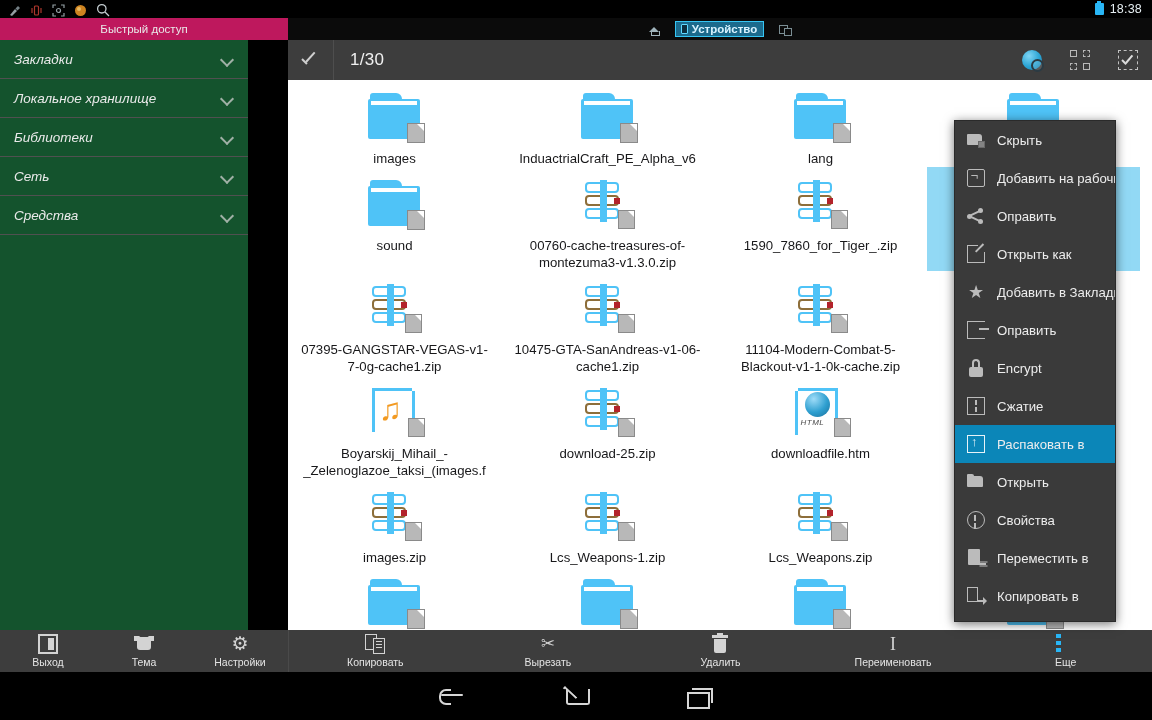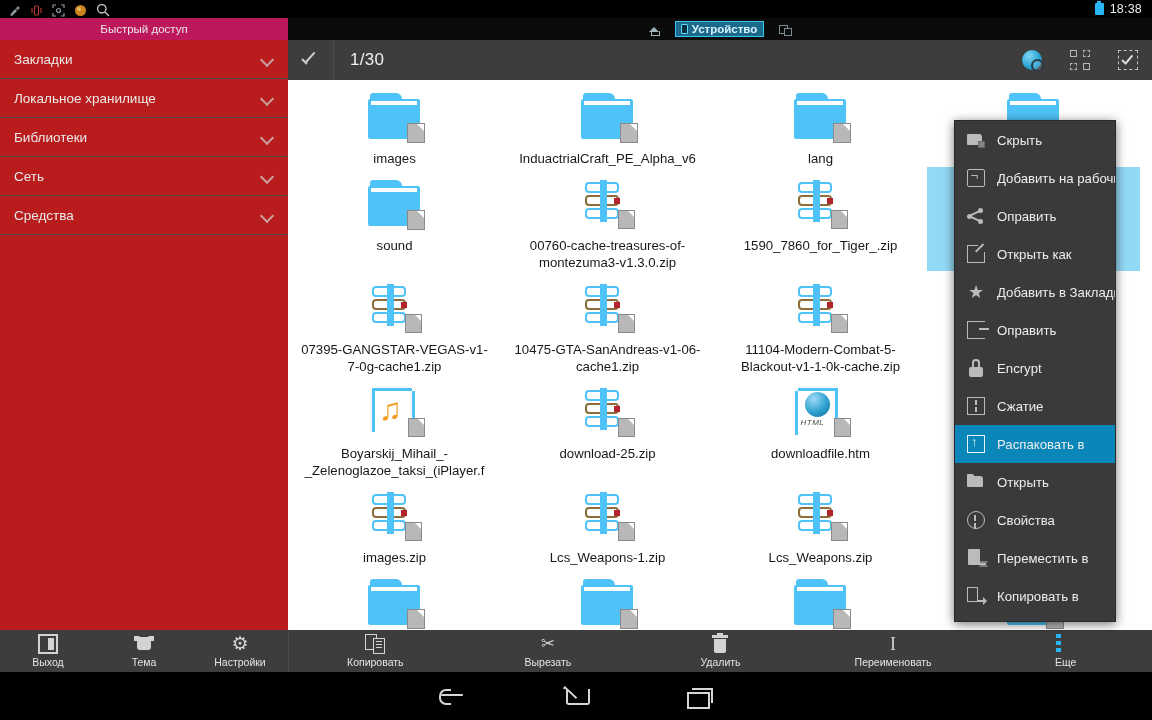--- a/index.html
+++ b/index.html
@@ -74,22 +74,23 @@
     content:""; position:absolute; left:0; top:1px; width:7px; height:7px;
     border:1.4px solid #8fa6ad;
   }
   .crumb-tail::after {
     content:""; position:absolute; left:5px; top:4px; width:6px; height:6px;
     border:1.4px solid #8fa6ad; background:#0b0b0b;
   }
 
   
   .sidebar {
-    position: absolute; left: 0; top: 40px; width: 288px; bottom: 90px;
-    background: #b91c1c;
+    position: absolute; left: 0; top: 40px; width: 248px; bottom: 90px;
+    background: #14532d;
+    font-style: italic;
   }
   .side-row {
     height: 39px; display: flex; align-items: center;
     padding: 0 14px 0 14px;
     border-bottom: 1px solid #505050;
     color: #eaeaea; font-size: 13.5px;
   }
   .side-row .lbl { flex: 1; }
   .chev {
     width: 14px; height: 14px; position: relative; opacity: .75;
@@ -657,21 +658,21 @@
             <div class="name"></div>
           </div>
           <div class="cell">
             <div class="iconwrap">
               <span class="f-music">
                 <i class="frame"></i>
                 <i class="note">♫</i>
                 <i class="pg"></i>
               </span>
             </div>
-            <div class="name">Boyarskij_Mihail_-_Zelenoglazoe_taksi_(iPlayer.f</div>
+            <div class="name">Boyarskij_Mihail_-_Zelenoglazoe_taksi_(images.f</div>
           </div>
           <div class="cell">
             <div class="iconwrap">
               <span class="f-zip">
                 <i class="bk"></i>
                 <i class="bk"></i>
                 <i class="bk"></i>
                 <i class="spine"></i>
                 <i class="red"></i>
                 <i class="pg"></i>

